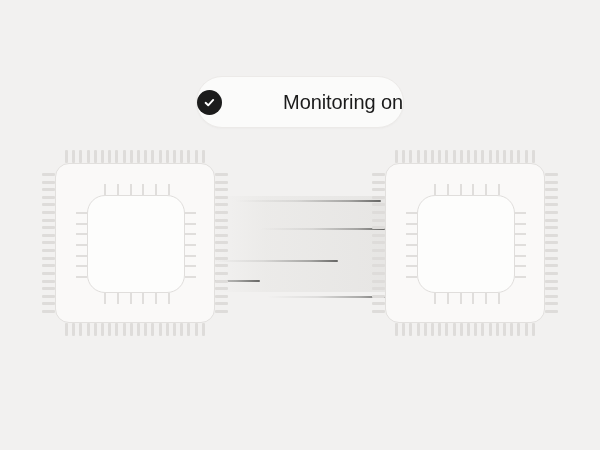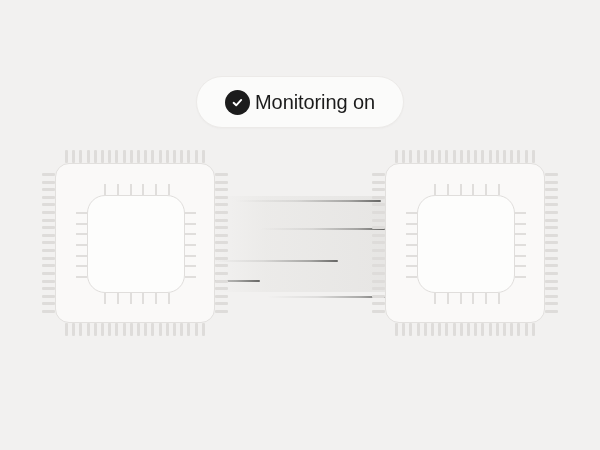--- a/index.html
+++ b/index.html
@@ -25,21 +25,21 @@
     position: absolute;
     left: 196px;
     top: 76px;
     width: 208px;
     height: 52px;
     background: #fbfbfa;
     border: 1px solid #eceae8;
     border-radius: 26px;
     display: flex;
     align-items: center;
-    justify-content: center;
+    justify-content: space-between;
     gap: 5px;
     box-sizing: border-box;
     box-shadow: 0 1px 2px rgba(0,0,0,0.025);
     z-index: 40;
   }
   .badge-check {
     width: 25px;
     height: 25px;
     border-radius: 50%;
     background: #1c1c1c;

